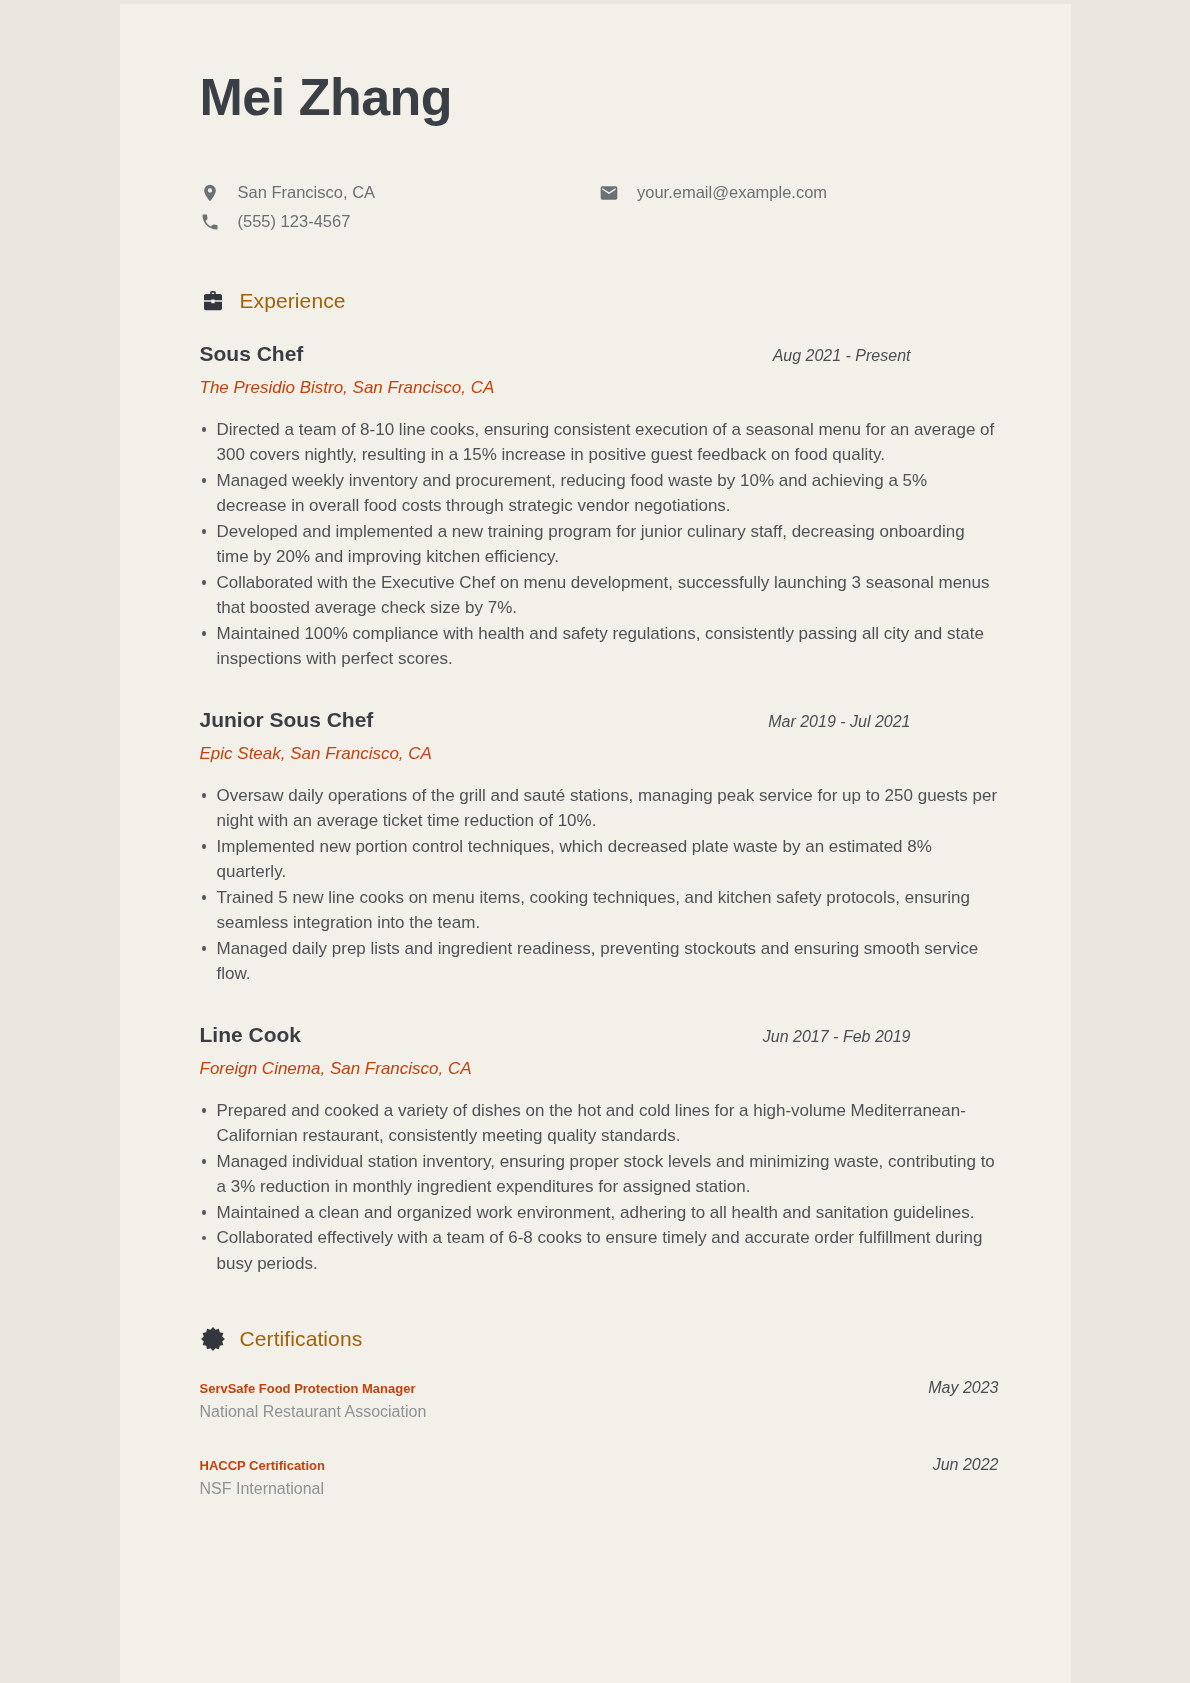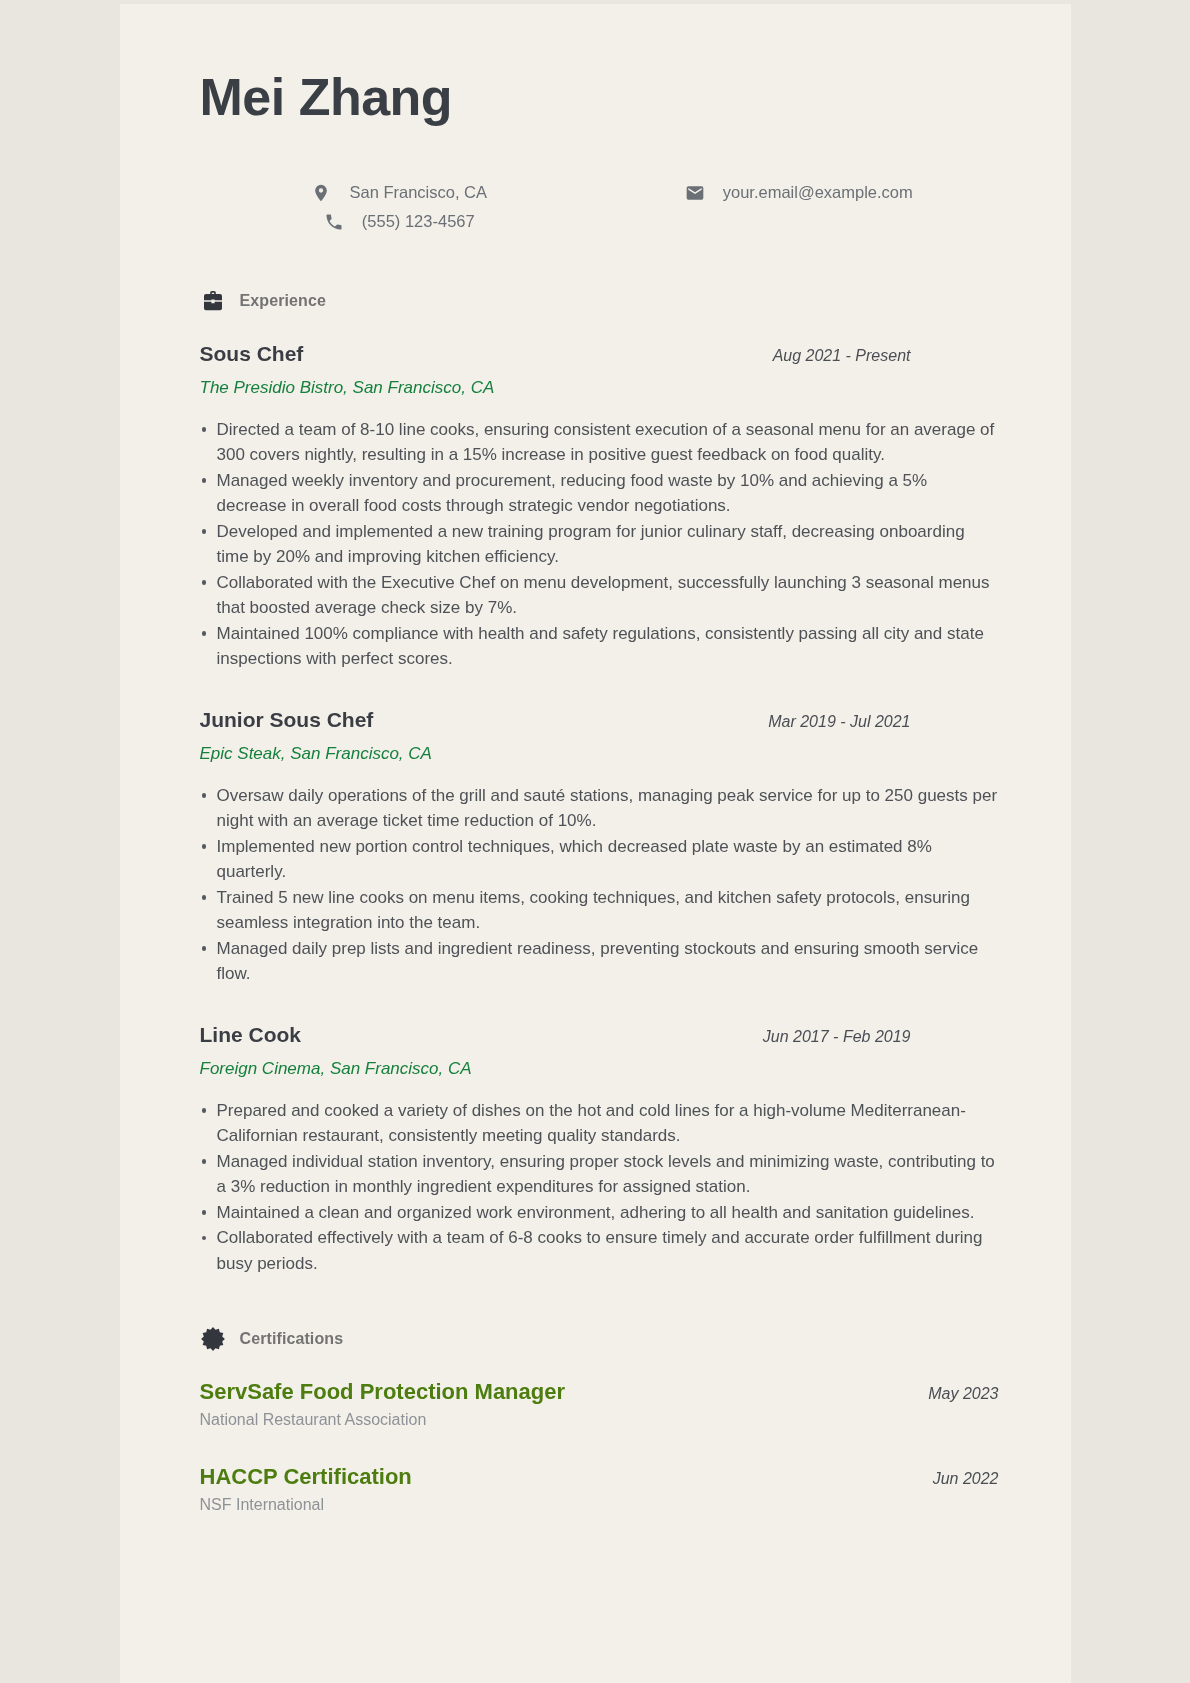--- a/index.html
+++ b/index.html
@@ -26,43 +26,43 @@
 
   
   .contact {
     margin-top: 58px;
     display: grid;
     grid-template-columns: 1fr 1fr;
     row-gap: 9px;
     font-size: 16.5px;
     color: #6b7076;
   }
-  .contact-item { display: flex; align-items: center; justify-content: center; }
+  .contact-item { display: flex; align-items: center; }
   .contact-item .cicon {
     width: 20px; height: 20px;
     margin-right: 18px;
     flex: 0 0 auto;
     fill: #6b7076;
   }
   .contact-item.email { grid-column: 2; grid-row: 1; }
   .contact-item.phone { grid-column: 1; grid-row: 2; }
 
   
   .section { margin-top: 56px; }
   .section-header { display: flex; align-items: center; }
   .section-header .sicon {
     width: 26px; height: 26px;
     margin-right: 14px;
     fill: #33373d;
     flex: 0 0 auto;
   }
   .section-header h2 {
-    font-size: 16px;
-    font-weight: 700;
-    color: #737373;
+    font-size: 21px;
+    font-weight: 400;
+    color: #a16207;
     letter-spacing: 0.1px;
   }
 
   
   .job { margin-top: 36px; }
   .job:first-of-type { margin-top: 28px; }
   .row-head { display: flex; justify-content: space-between; align-items: baseline; }
   .row-head h3 {
     font-size: 21px;
     font-weight: 700;
@@ -72,21 +72,21 @@
     font-size: 16px;
     font-style: italic;
     color: #4a4e54;
     white-space: nowrap;
   }
   .job .dates { margin-right: 88px; }
   .company {
     margin-top: 12px;
     font-size: 17px;
     font-style: italic;
-    color: #15803d;
+    color: #c2410c;
   }
   ul.bullets {
     list-style: none;
     margin-top: 19px;
   }
   ul.bullets li {
     position: relative;
     padding-left: 17px;
     font-size: 17px;
     line-height: 25.5px;
@@ -101,21 +101,21 @@
     top: 10.5px;
     width: 4.5px;
     height: 4.5px;
     border-radius: 50%;
     background: #565a60;
   }
 
   
   .cert { margin-top: 27px; }
   .cert + .cert { margin-top: 35px; }
-  .cert h3 { font-size: 22px; font-weight: 700; color: #4d7c0f; }
+  .cert h3 { font-size: 13px; font-weight: 700; color: #c2410c; }
   .issuer {
     margin-top: 6px;
     font-size: 16px;
     color: #8e9297;
   }
 </style>
 </head>
 <body>
 
 <div class="page">

